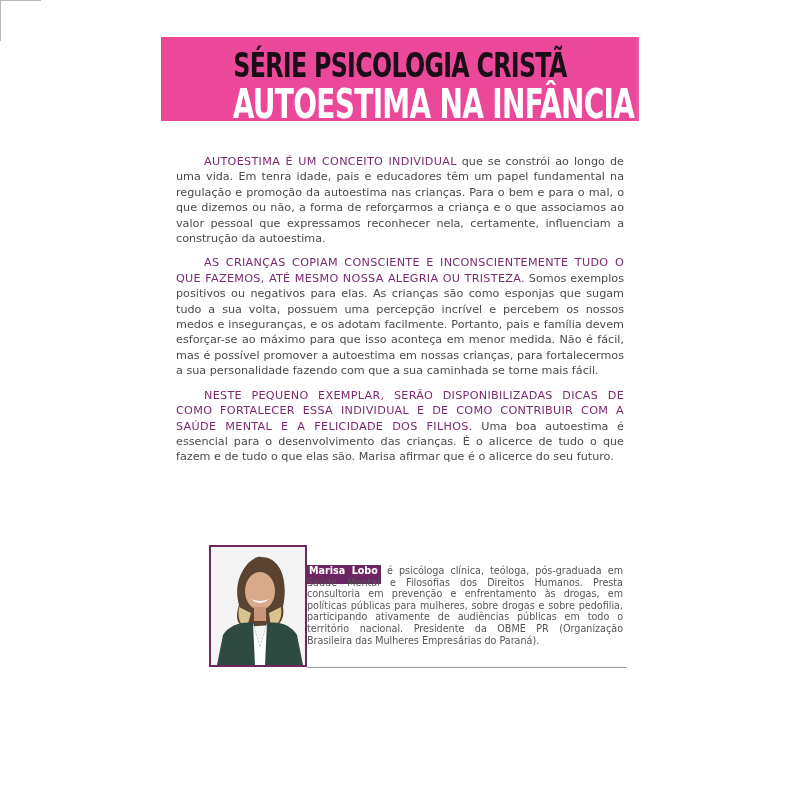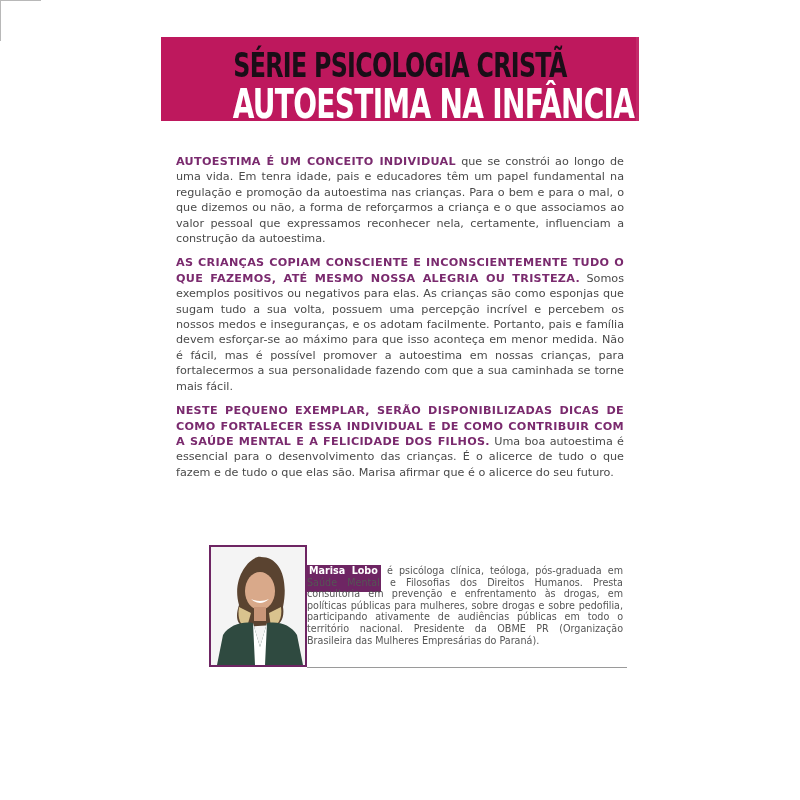--- a/index.html
+++ b/index.html
@@ -6,21 +6,21 @@
   body {
     width: 800px; height: 800px; background: #ffffff; position: relative; overflow: hidden;
     font-family: "DejaVu Sans", sans-serif;
   }
   .corner-mark {
     position: absolute; left: 0; top: 0; width: 40px; height: 40px;
     border-top: 1px solid #b8b8b8; border-left: 1px solid #b8b8b8;
   }
   .banner {
     position: absolute; left: 161px; top: 37px; width: 478px; height: 84px;
-    background: #be185d;
+    background: #ec4899;
     overflow: hidden;
     box-shadow: inset -3px 0 0 rgba(255,255,255,0.08);
   }
   .banner .series {
     position: absolute; left: 0; right: 0; top: 12px; text-align: center;
     font-family: "DejaVu Sans", sans-serif; font-weight: bold;
     font-size: 33px; line-height: 34px; color: #1a0e17; letter-spacing: -1px;
     transform: scaleX(0.72); transform-origin: center;
     white-space: nowrap;
   }
@@ -31,35 +31,35 @@
     transform: scaleX(0.70); transform-origin: center;
     white-space: nowrap;
   }
   .content {
     position: absolute; left: 176px; top: 154px; width: 448px;
     font-size: 11.2px; line-height: 15.4px; color: #4a4a4a;
     text-align: justify;
   }
   .para { margin: 0 0 9px 0; }
   .lead {
-    font-weight: bold; color: #7a2a6e; letter-spacing: 0.3px;
+    font-weight: normal; color: #7a2a6e; letter-spacing: 0.3px; margin-left: 28px;
   }
   .author {
     position: absolute; left: 209px; top: 545px; width: 420px; height: 125px;
   }
   .photo {
     position: absolute; left: 0; top: 0; width: 94px; height: 118px;
     border: 2px solid #6e2563; background: #f6f6f6; overflow: hidden;
   }
   .bio {
     position: absolute; left: 98px; top: 20px; width: 316px;
     font-size: 9.6px; line-height: 11.6px; color: #555555; text-align: justify;
   }
   .bio .name {
-    background: #6e2563; color: #ffffff; font-weight: bold; padding: 0 3px 16px 2px;
+    background: #6e2563; color: #ffffff; font-weight: bold; padding: 0 3px 8px 2px;
   }
   .bio-rule {
     position: absolute; left: 98px; top: 122px; width: 320px; height: 1px; background: #9a9a9a;
   }
 </style>
 </head>
 <body>
 
 <div class="corner-mark"></div>
 

